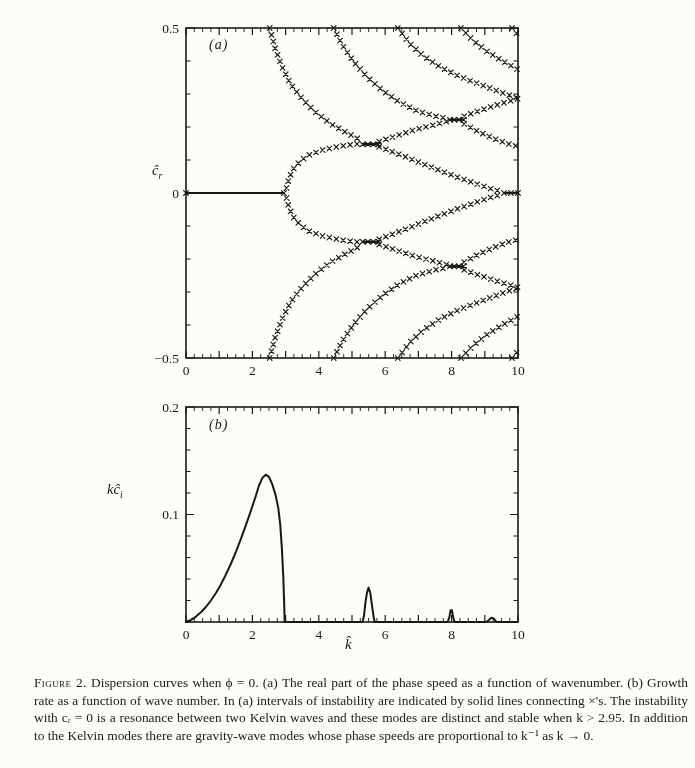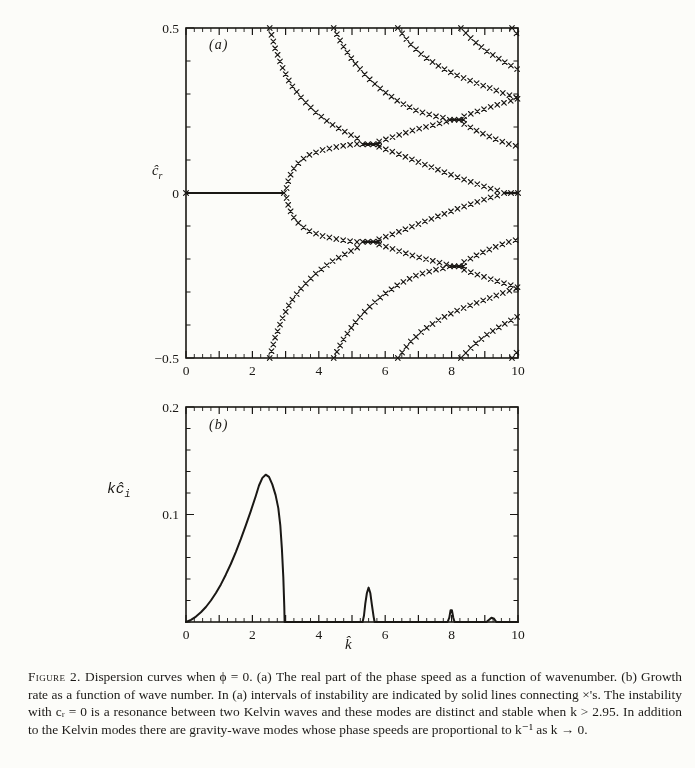--- a/index.html
+++ b/index.html
@@ -11,21 +11,21 @@
   .chart-svg{position:absolute;left:0;top:0;}
   .overlay-label{
     position:absolute;font-style:italic;color:#1a1815;
     font-family:"Liberation Serif","DejaVu Serif",serif;
   }
   .panel-label{font-size:14px;letter-spacing:1px;}
   .axis-var{font-size:14.5px;}
   .axis-var sub{font-size:10px;font-style:italic;}
   #xlabel-b{font-size:15px;}
   .caption{
-    position:absolute;left:21px;top:661px;width:654px;margin:7px;
+    position:absolute;left:21px;top:661px;width:654px;margin:13px;
     font-size:13.4px;line-height:17.6px;text-align:justify;color:#1c1a17;
   }
   .cap-label{font-variant:small-caps;letter-spacing:0.4px;}
 </style>
 </head>
 <body>
 
 <div class="page">
 
   <svg class="chart-svg" width="695" height="658" viewBox="0 0 695 658">
@@ -581,19 +581,19 @@
         <rect x="186" y="407" width="332" height="215" fill="none" stroke="#1a1815" stroke-width="1.6"></rect>
       </g>
     </svg>
 
   <div class="overlay-label panel-label" style="left:209px;top:37px;">(a)</div>
 
   <div class="overlay-label axis-var" style="left:138px;top:162px;margin-left:14px;"><span>ĉ</span><sub>r</sub></div>
 
   <div class="overlay-label panel-label" style="left:209px;top:417px;">(b)</div>
 
-  <div class="overlay-label axis-var" style="left:107px;top:481px;font-family:Liberation Mono, monospace;"><span>kĉ</span><sub>i</sub></div>
+  <div class="overlay-label axis-var" style="left:107px;top:481px;"><span>kĉ</span><sub>i</sub></div>
 
   <div class="overlay-label" id="xlabel-b" style="left:345px;top:636px;">k̂</div>
 
   <p class="caption"><span class="cap-label">Figure 2.</span> <span>Dispersion curves when ϕ = 0. (a) The real part of the phase speed as a function of wavenumber. (b) Growth rate as a function of wave number. In (a) intervals of instability are indicated by solid lines connecting ×'s. The instability with cᵣ = 0 is a resonance between two Kelvin waves and these modes are distinct and stable when k &gt; 2.95. In addition to the Kelvin modes there are gravity-wave modes whose phase speeds are proportional to k⁻¹ as k → 0.</span></p>
 
 </div>
 
 </body></html>

